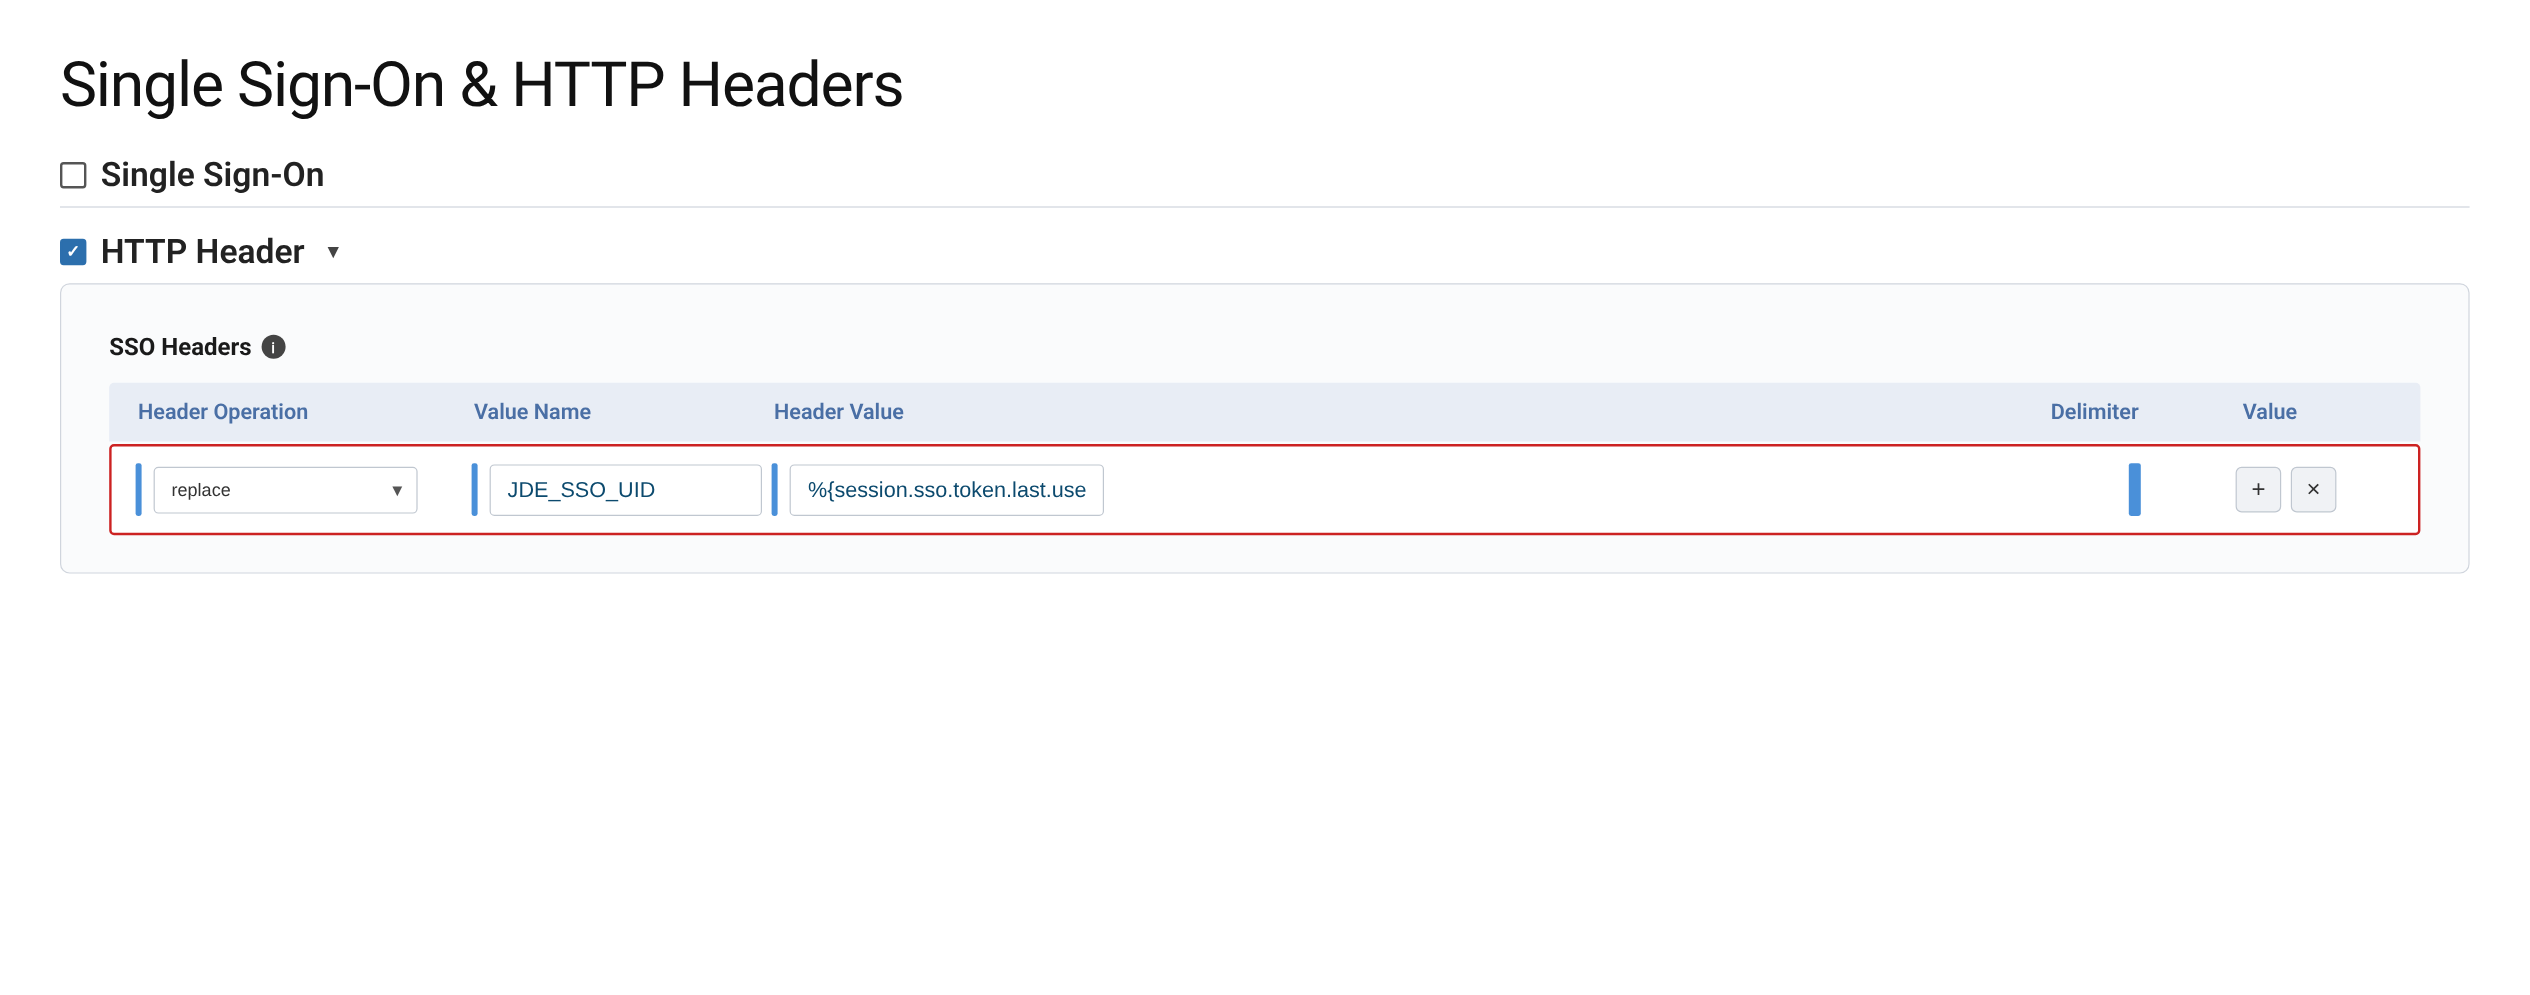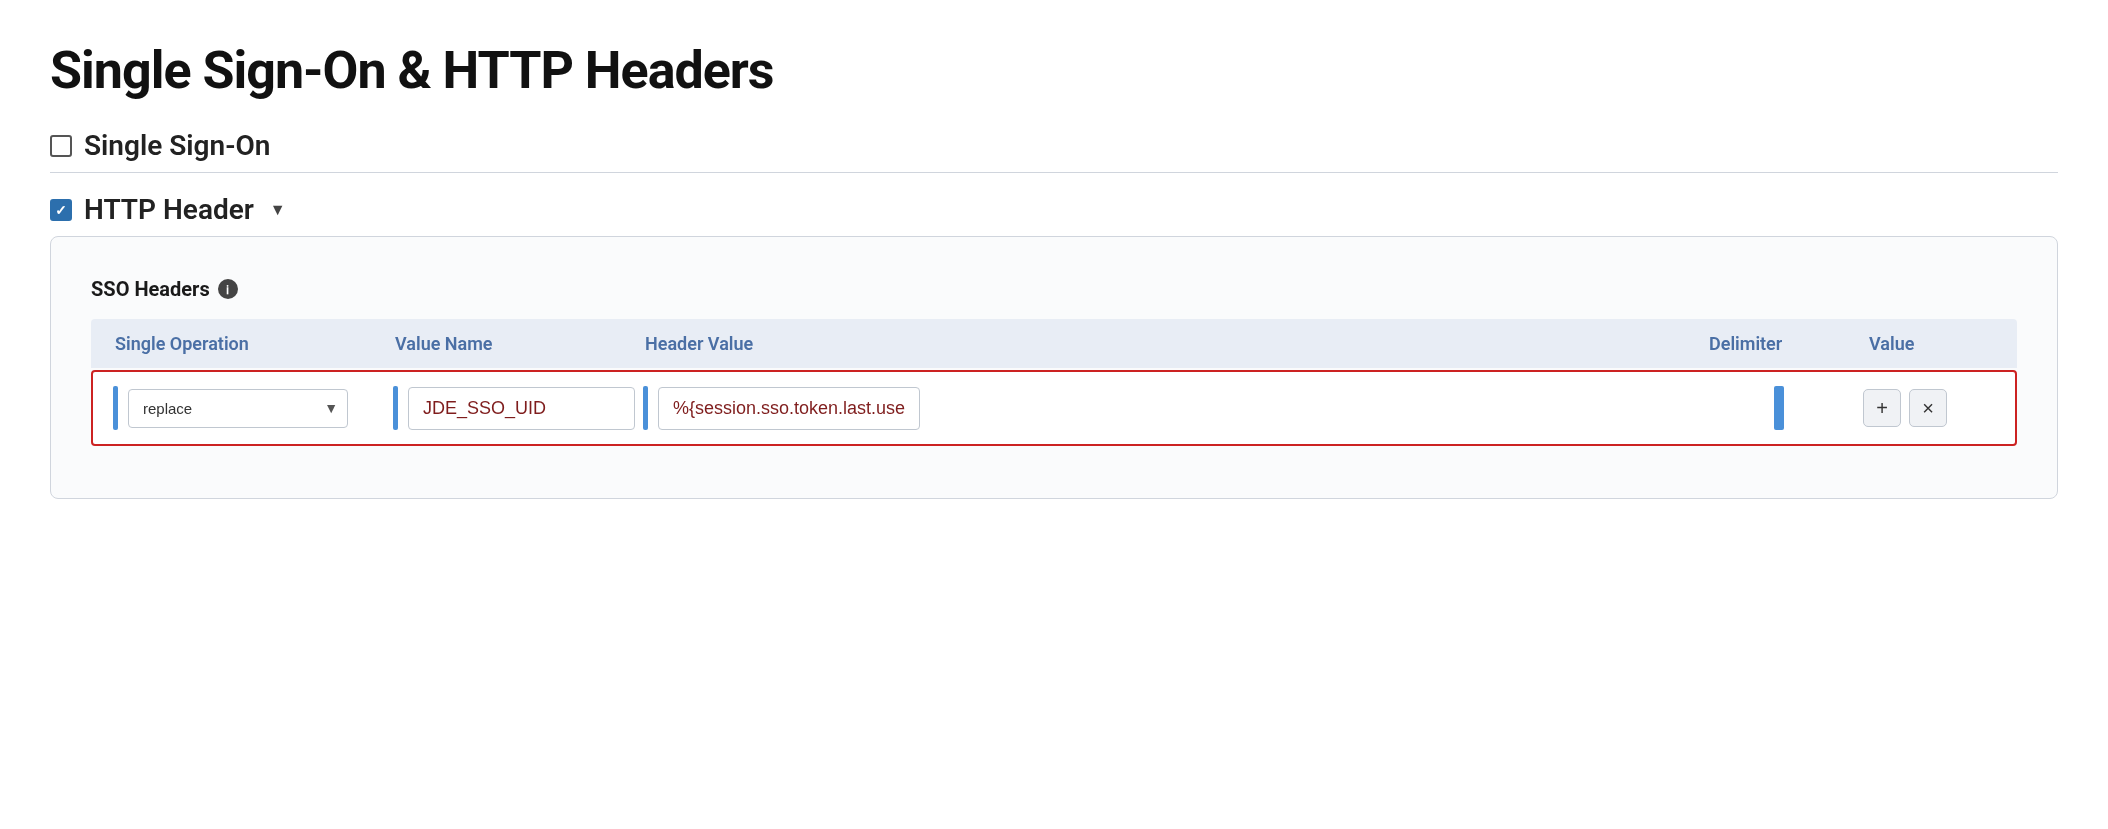--- a/index.html
+++ b/index.html
@@ -12,21 +12,21 @@
       font-family: -apple-system, BlinkMacSystemFont, 'Segoe UI', Roboto, sans-serif;
       background: #ffffff;
       color: #1a1a1a;
       padding: 40px 50px;
       width: 2108px;
       min-height: 829px;
     }
 
     .page-title {
       font-size: 52px;
-      font-weight: 700;
+      font-weight: 400;
       color: #111111;
       margin-bottom: 28px;
       letter-spacing: -1px;
     }
 
     .section-row {
       display: flex;
       align-items: center;
       gap: 12px;
       margin-bottom: 10px;
@@ -72,21 +72,21 @@
     .divider {
       border: none;
       border-top: 1px solid #d0d5dd;
       margin: 10px 0 20px 0;
     }
 
     .panel {
       border: 1px solid #d0d5dd;
       border-radius: 8px;
       background: #fafbfc;
-      padding: 40px 40px 52px 40px;
+      padding: 40px 40px 31px 40px;
       margin-top: 10px;
     }
 
     .sso-headers-title {
       font-size: 20px;
       font-weight: 700;
       color: #1a1a1a;
       margin-bottom: 18px;
       display: flex;
       align-items: center;
@@ -189,21 +189,21 @@
       font-size: 14px;
       color: #555;
     }
 
     .text-input {
       padding: 10px 14px;
       font-size: 18px;
       border: 1px solid #c0c7d0;
       border-radius: 4px;
       background: #fff;
-      color: #7f1d1d;
+      color: #0c4a6e;
       width: 100%;
     }
 
     .delimiter-bar {
       width: 10px;
       height: 44px;
       background: #4a90d9;
       border-radius: 2px;
       margin: 0 auto;
     }
@@ -251,21 +251,21 @@
 <div class="panel">
 
   <div class="sso-headers-title">
     <span>SSO Headers</span>
     <div class="info-icon">ℹ</div>
   </div>
 
   <div class="table-container">
 
     <div class="table-header">
-      <div class="table-header-cell">Single Operation</div>
+      <div class="table-header-cell">Header Operation</div>
       <div class="table-header-cell">Value Name</div>
       <div class="table-header-cell">Header Value</div>
       <div class="table-header-cell">Delimiter</div>
       <div class="table-header-cell">Value</div>
     </div>
 
     <div class="table-row-wrapper">
       <div class="table-row">
 
         <div class="table-cell">

